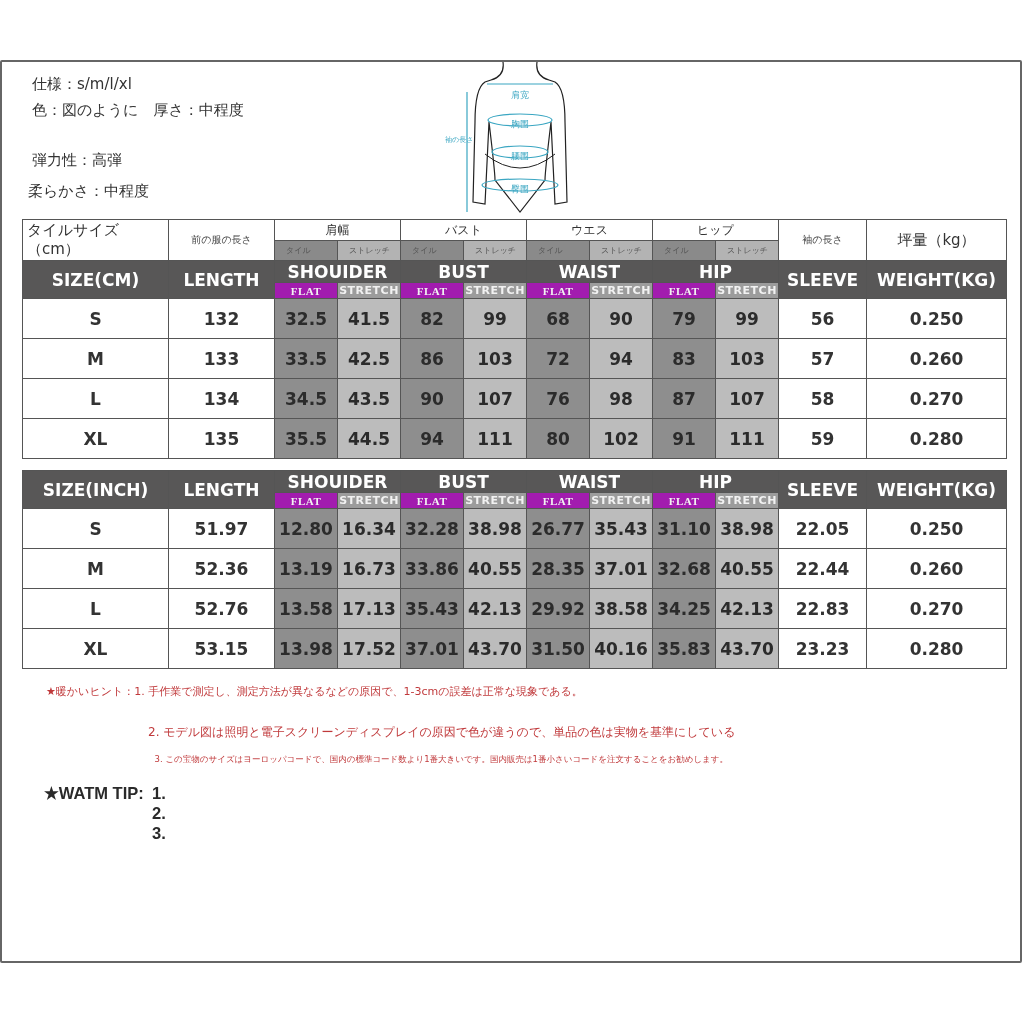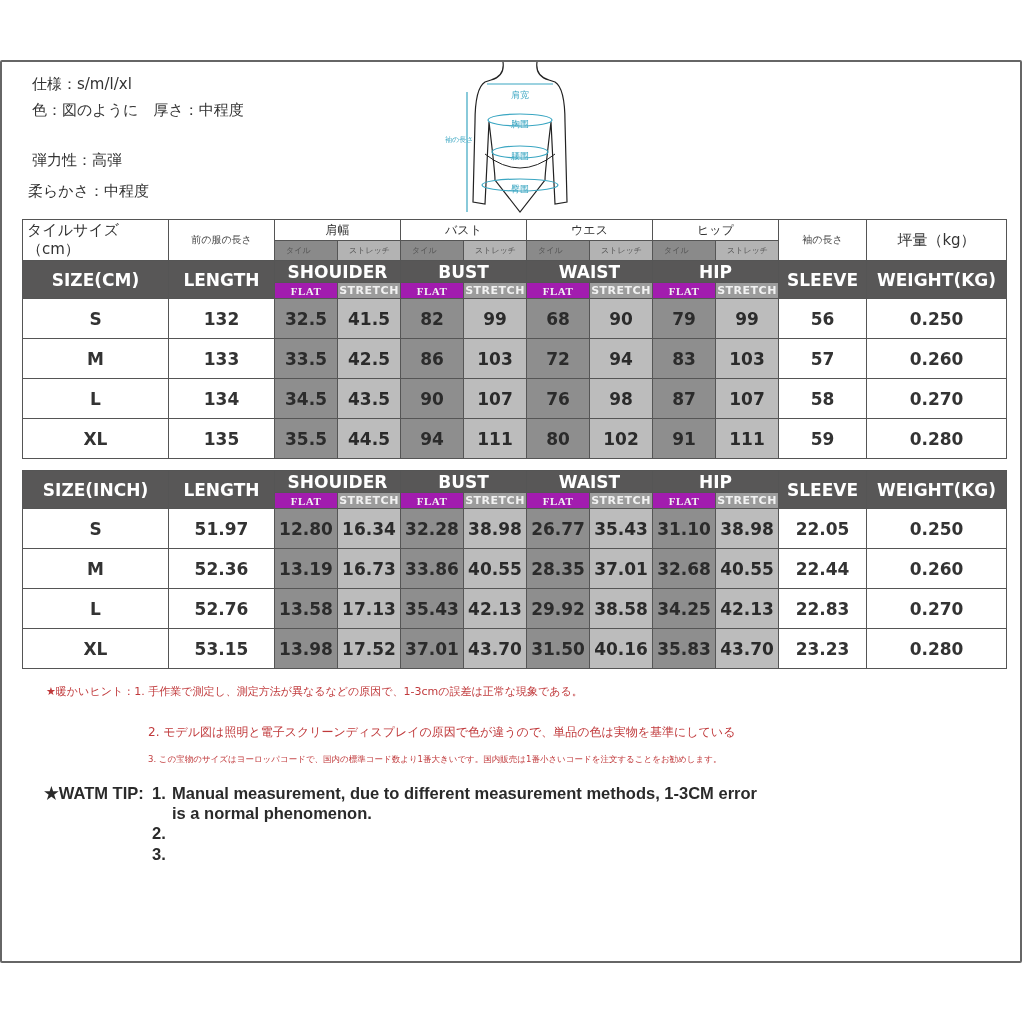--- a/index.html
+++ b/index.html
@@ -47,21 +47,21 @@
     .size-table th.sub.dark { background: #a21caf; font-family: Liberation Serif, serif; }
     .size-table th.sub.light { background: #9c9c9c; }
     .size-table td {
       height: 40px; font-weight: bold; font-size: 17px; color: #333; background: #fff;
     }
     .size-table.inch td { height: 40px; font-size: 17px; }
     .size-table td.dark { background: #8e8e8e; color: #2b2b2b; }
     .size-table td.light { background: #bcbcbc; color: #2b2b2b; }
 
     
-    .jp-note { position: absolute; color: #c0393b; font-family: "DejaVu Sans", sans-serif; }
+    .jp-note { position: absolute; color: #c0393b; font-family: "DejaVu Sans", sans-serif; text-align: right; }
     .jp-note-1 { left: 46px; top: 684px; font-size: 11px; }
     .jp-note-2 { left: 148px; top: 724px; font-size: 12px; }
     .jp-note-3 { left: 148px; top: 754px; font-size: 8.5px; line-height: 11px; width: 580px; }
 
     .en-tip { position: absolute; left: 32px; top: 783px; font-family: "Liberation Sans", sans-serif;
       font-weight: bold; font-size: 16.5px; color: #2a2a2a; line-height: 20.2px; }
     .en-tip .label { position: absolute; left: 12px; top: 0; white-space: nowrap; }
     .en-tip .items { position: absolute; left: 120px; top: 0; width: 720px; }
     .en-tip .item { display: flex; }
     .en-tip .num { width: 20px; flex: none; }
@@ -325,22 +325,20 @@
 
 <div class="jp-note jp-note-1">★暖かいヒント：1. 手作業で測定し、測定方法が異なるなどの原因で、1-3cmの誤差は正常な現象である。</div>
 <div class="jp-note jp-note-2">2. モデル図は照明と電子スクリーンディスプレイの原因で色が違うので、単品の色は実物を基準にしている</div>
 <div class="jp-note jp-note-3">3. この宝物のサイズはヨーロッパコードで、国内の標準コード数より1番大きいです。国内販売は1番小さいコードを注文することをお勧めします。</div>
 
 <div class="en-tip">
   <div class="label">★WATM TIP:</div>
   <div class="items">
     <div class="item">
       <span class="num">1.</span>
-      <span class="txt">Manual measurement, due to different measurement methods, 1-3CM error
-is a normal phenomenon.</span>
     </div>
     <div class="item">
       <span class="num">2.</span>
     </div>
     <div class="item">
       <span class="num">3.</span>
     </div>
   </div>
 </div>
 

